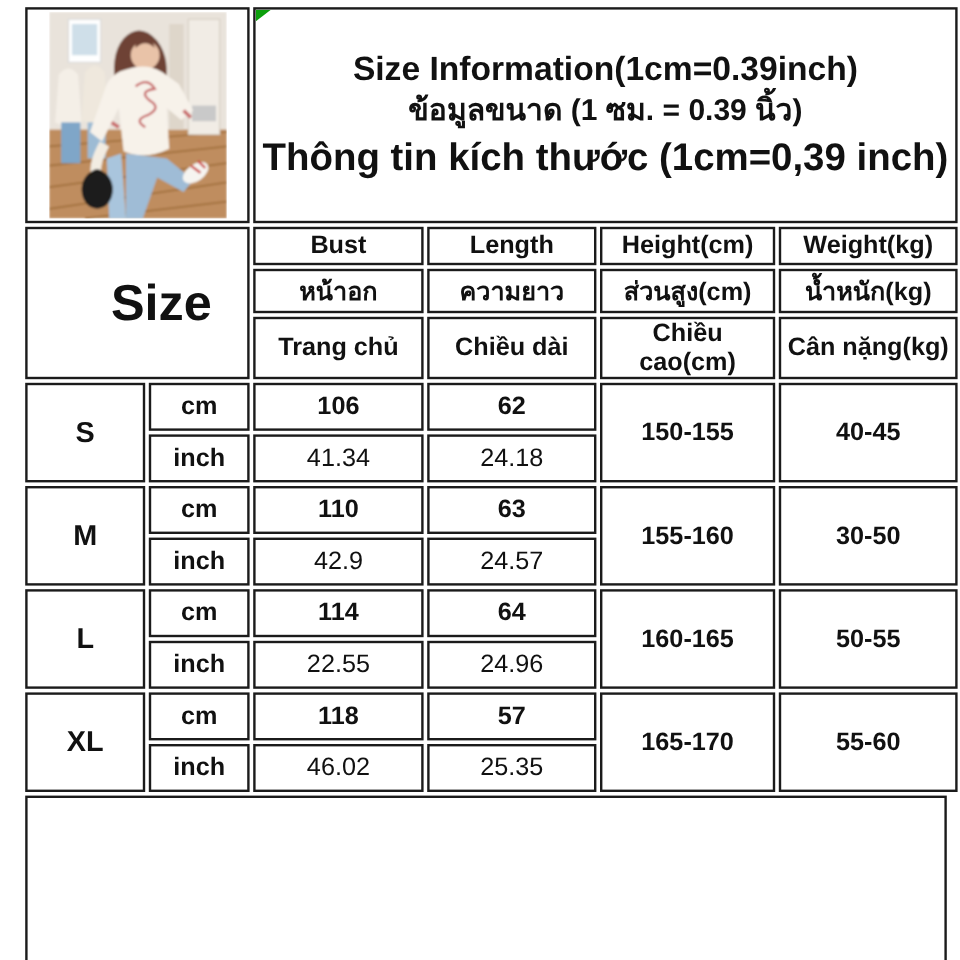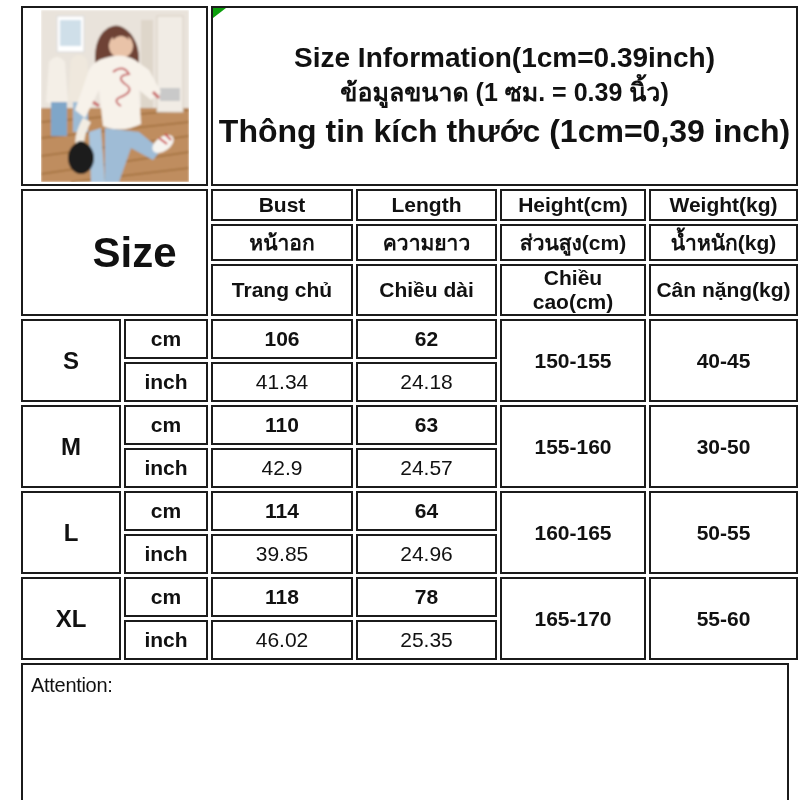--- a/index.html
+++ b/index.html
@@ -168,37 +168,36 @@
     <tr class="body-row">
       <td class="gray" rowspan="2"><span class="size-letter">L</span></td>
       <td class="gray unit">cm</td>
       <td class="gray val-cm">114</td>
       <td class="gray val-cm">64</td>
       <td class="gray range" rowspan="2">160-165</td>
       <td class="gray range" rowspan="2">50-55</td>
     </tr>
     <tr class="body-row">
       <td class="unit">inch</td>
-      <td class="val-inch">39.85</td>
+      <td class="val-inch">22.55</td>
       <td class="val-inch">24.96</td>
     </tr>
 
     <tr class="body-row">
       <td class="gray" rowspan="2"><span class="size-letter">XL</span></td>
       <td class="gray unit">cm</td>
       <td class="gray val-cm">118</td>
-      <td class="gray val-cm">78</td>
+      <td class="gray val-cm">57</td>
       <td class="gray range" rowspan="2">165-170</td>
       <td class="gray range" rowspan="2">55-60</td>
     </tr>
     <tr class="body-row">
       <td class="unit">inch</td>
       <td class="val-inch">46.02</td>
       <td class="val-inch">25.35</td>
     </tr>
   </tbody>
     </table>
 
   <div class="attention-box">
-    <div>Attention:</div>
   </div>
 
 </div>
 
 </body></html>

